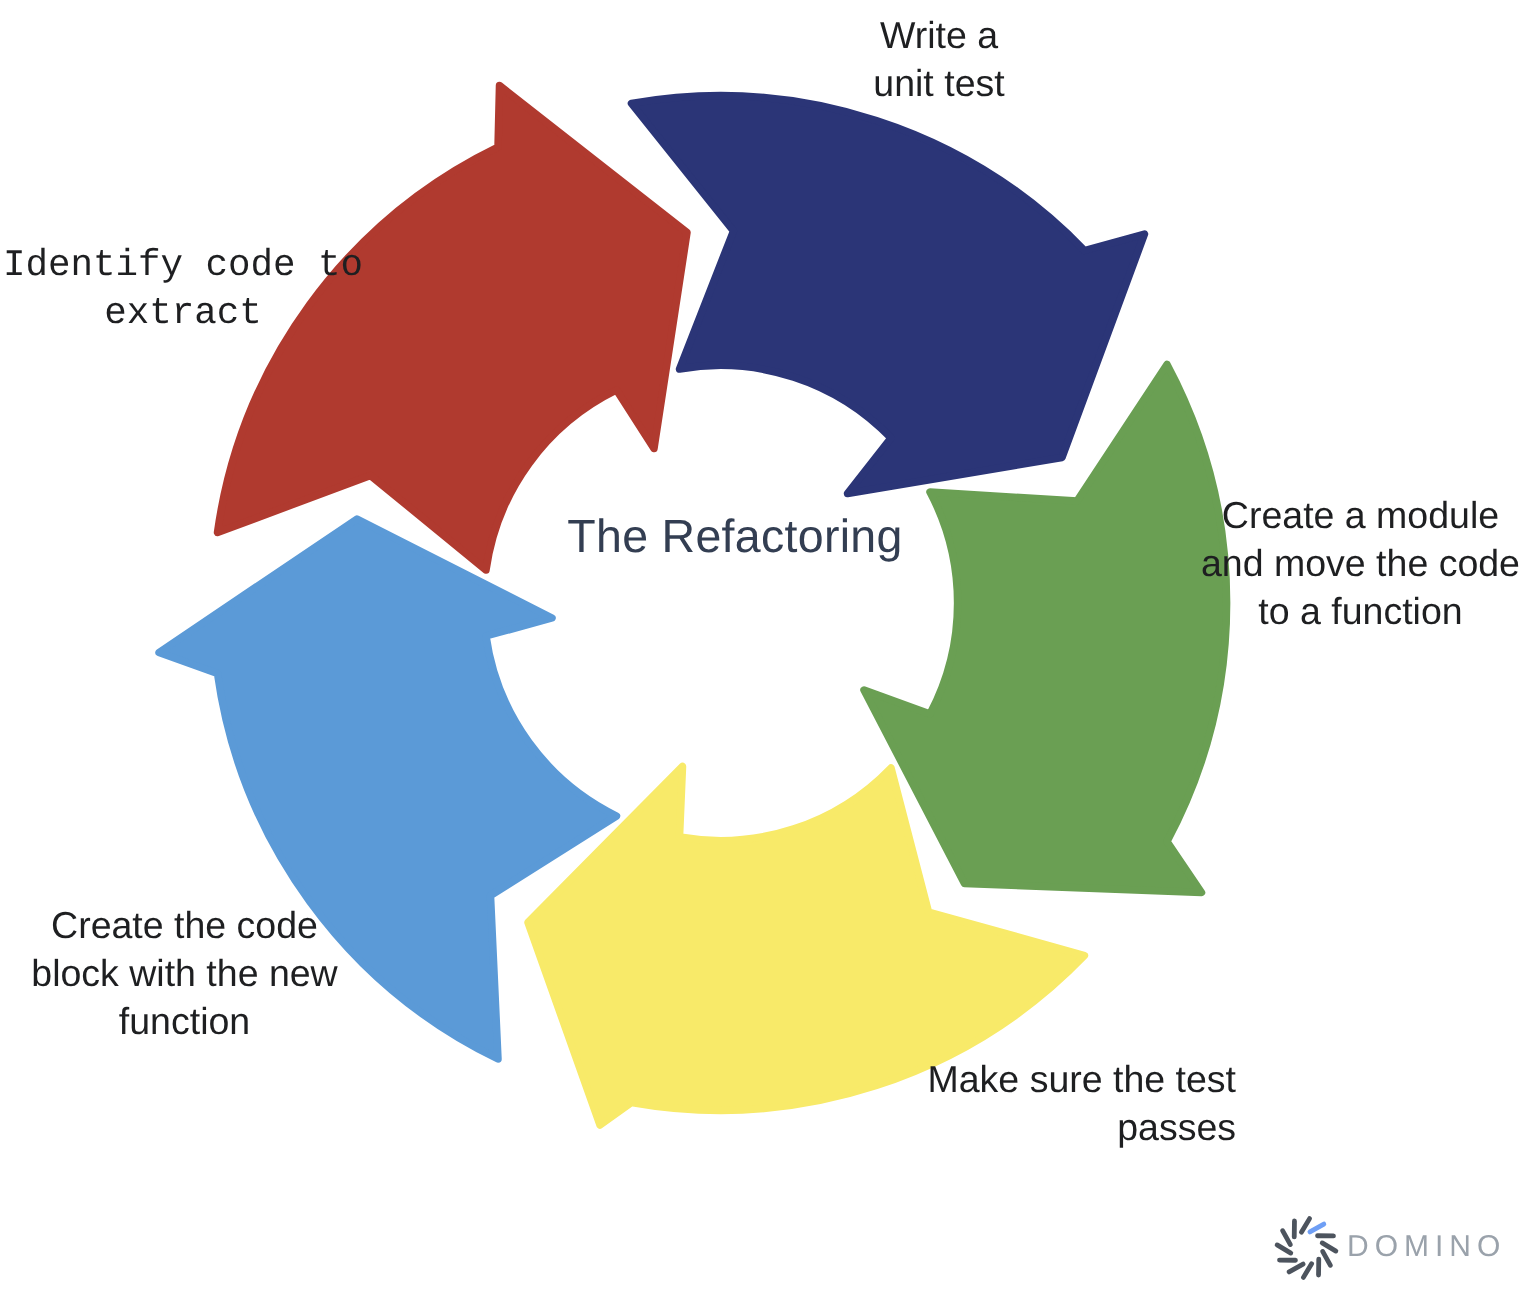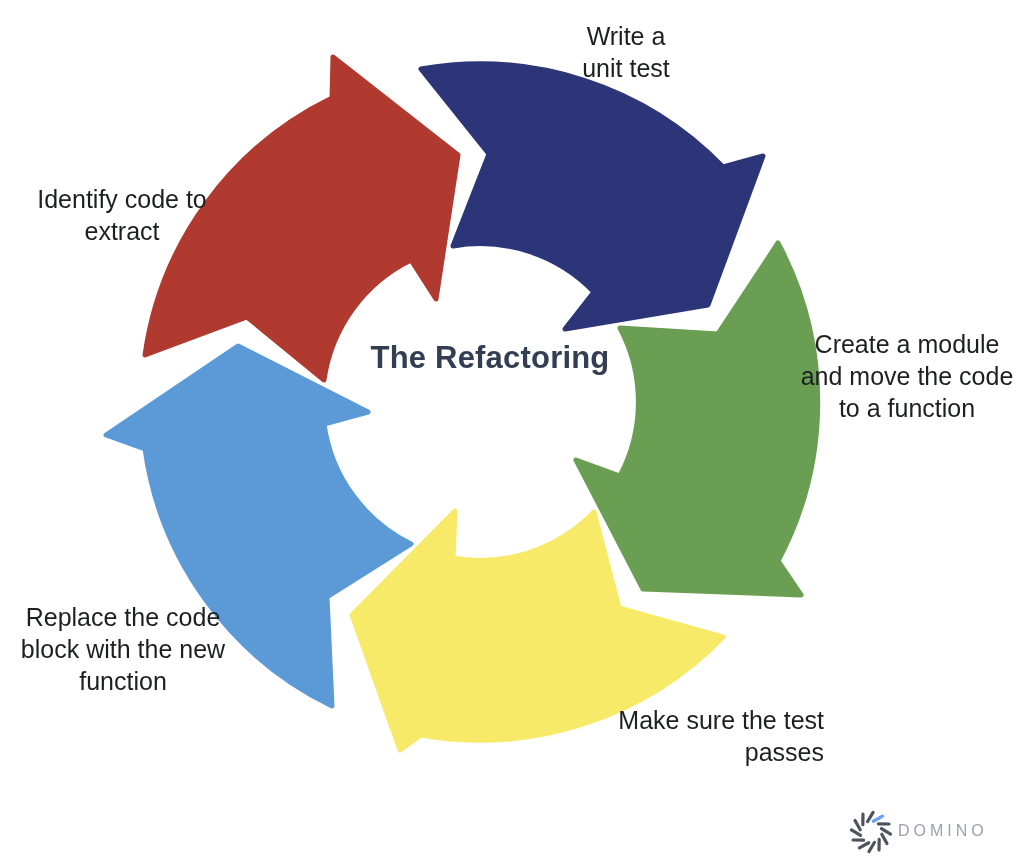--- a/index.html
+++ b/index.html
@@ -12,42 +12,42 @@
   }
   .arrow-svg{position:absolute;left:0;top:0;}
   .step-label{
     position:absolute;
     font-size:25px;
     line-height:32px;
     color:var(--label-color,#1e1f21);
     text-align:center;
     white-space:pre-line;
   }
-  .lbl-0{left:476px;top:20px;width:300px;}
+  .lbl-0{left:476px;top:8px;width:300px;}
   .lbl-1{left:777px;top:328px;width:260px;}
   .lbl-2{left:524px;top:704px;width:300px;text-align:right;}
   .lbl-3{left:0px;top:601px;width:246px;}
-  .lbl-4{left:0px;top:183px;width:244px;}
+  .lbl-4{left:0px;top:161px;width:244px;font-family:Liberation Mono, monospace;}
   .center-title{
     position:absolute;
     width:320px;left:330px;
     font-size:31px;
-    font-weight:bold;
+    font-weight:normal;
     color:var(--title-color,#333e52);
     text-align:center;
     letter-spacing:0.2px;
   }
   .title-line-1{top:340px;}
   .title-line-2{top:427px;}
   .logo{
     position:absolute;left:846px;top:806px;
     display:flex;align-items:center;
   }
   .logo-word{
-    font-size:16px;
+    font-size:20px;
     letter-spacing:4px;
     color:var(--logo-text-color,#9aa2ab);
     margin-left:2px;
   }
 </style>
 </head>
 <body>
 
 <div class="canvas">
 
@@ -59,21 +59,21 @@
     <path stroke-width="5" stroke-linejoin="round" d="M 145 355 A 338 338 0 0 1 332 98 L 333 57 L 458 155 L 436 299 L 411 260 A 158 158 0 0 0 324 380 L 247 317 Z" fill="#b03a2f" stroke="#b03a2f"></path>
   </svg>
 
   <div class="step-label lbl-0">Write a
 unit test</div>
   <div class="step-label lbl-1">Create a module
 and move the code
 to a function</div>
   <div class="step-label lbl-2">Make sure the test
 passes</div>
-  <div class="step-label lbl-3">Replace the code
+  <div class="step-label lbl-3">Create the code
 block with the new
 function</div>
   <div class="step-label lbl-4">Identify code to
 extract</div>
 
   <div class="center-title title-line-1">The Refactoring</div>
 
   <div class="logo">
     <svg width="50" height="50" viewBox="0 0 50 50" aria-hidden="true">
       <g transform="translate(25,26)">

